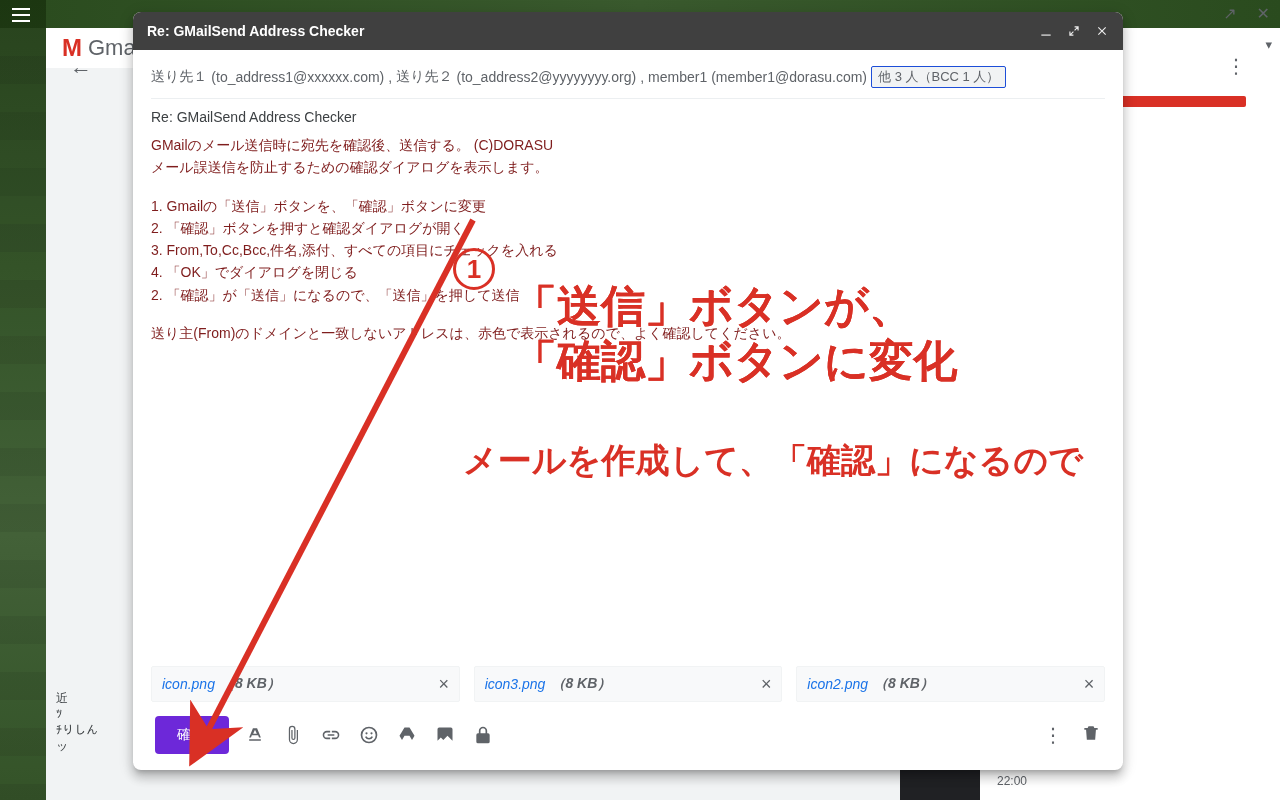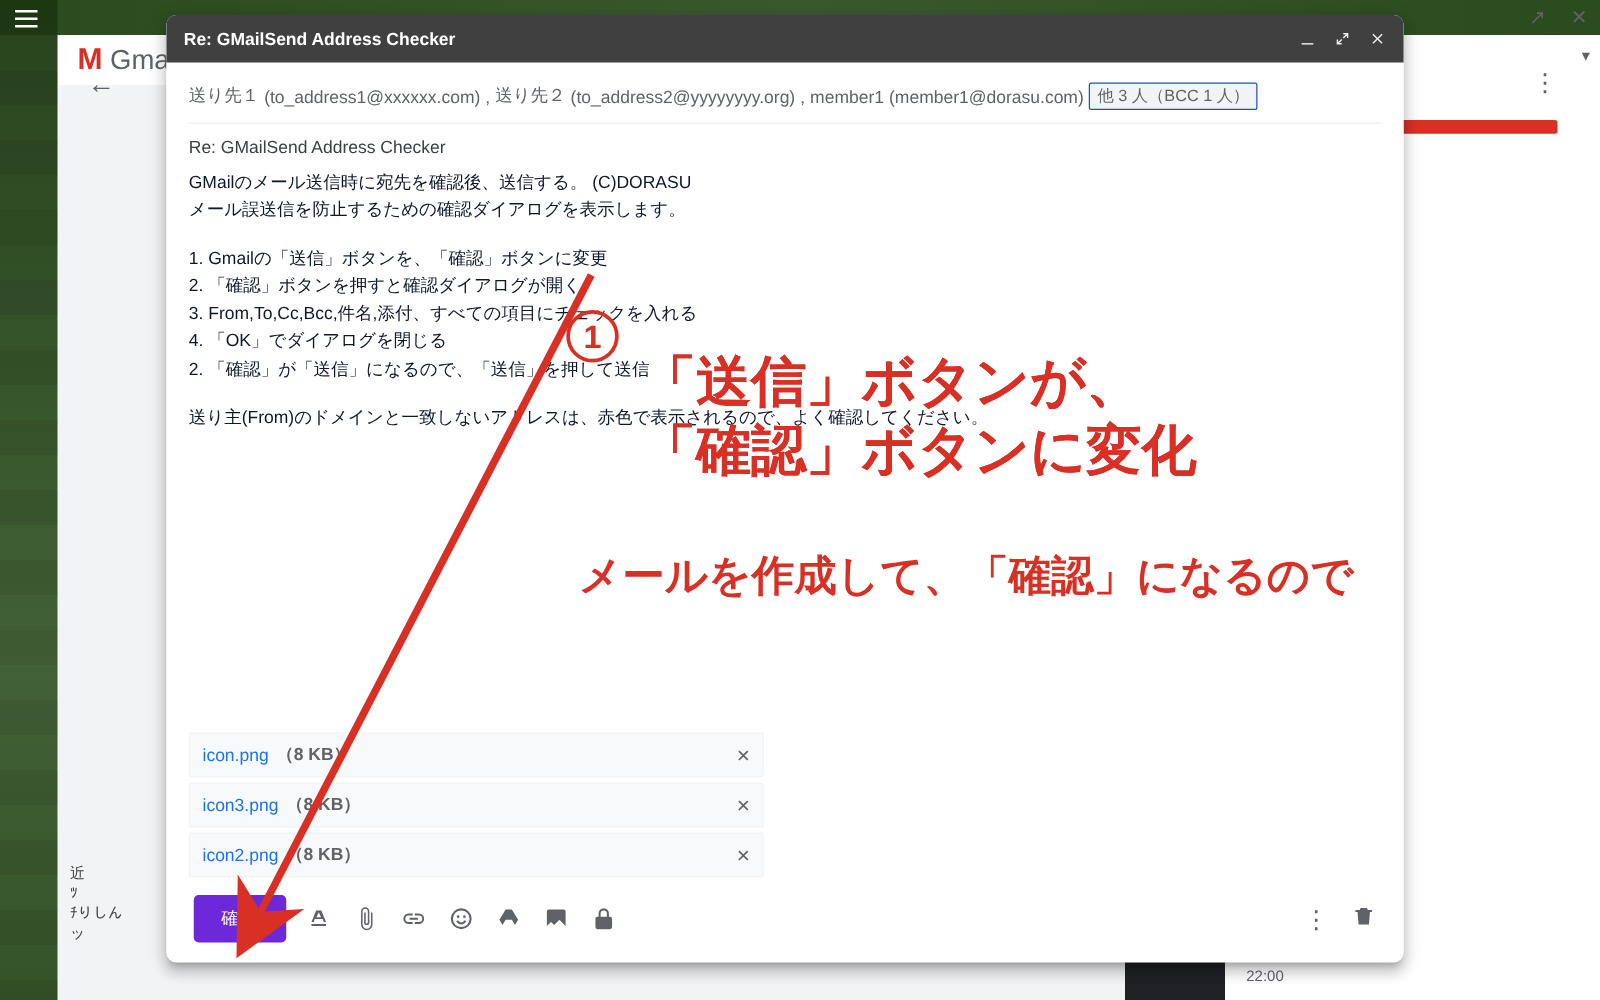--- a/index.html
+++ b/index.html
@@ -43,42 +43,42 @@
   .win-btn svg { width:14px; height:14px; fill:#fff; }
 
   .compose-body { flex:1; padding:10px 18px 14px; display:flex; flex-direction:column; overflow:hidden; position:relative; }
 
   .recipients { display:flex; align-items:center; flex-wrap:wrap; gap:4px; font-size:14px; color:#5f6368; padding:6px 0 10px; border-bottom:1px solid #eceff1; }
   .recipients .tok { color:#5f6368; }
   .recipients .more { background:#f1f3f4; border:1px solid #1d4ed8; padding:1px 6px; border-radius:2px; font-size:13px; }
 
   .subject-line { font-size:14px; color:#3c4043; padding:10px 0 10px; }
 
-  .body-text { font-size:14px; color:#0f172a; line-height:1.45; }
+  .body-text { font-size:14px; color:#7f1d1d; line-height:1.45; }
   .body-text p { margin-bottom:2px; }
   .body-text .gap { height:16px; }
 
   
   .annotation-big {
     position:absolute; color:#d93025; font-weight:700; font-size:44px; line-height:1.25;
     text-shadow: 0 0 0 #d93025;
     margin-top: 48px;
   }
   .annotation-mid {
     position:absolute; color:#d93025; font-weight:700; font-size:34px;
   }
   .circle-num {
     position:absolute; width:42px; height:42px; border:3px solid #d93025; border-radius:50%;
     display:flex; align-items:center; justify-content:center; color:#d93025; font-weight:700; font-size:26px;
   }
   .arrow {
     position:absolute; pointer-events:none;
   }
 
-  .attachments { margin-top:auto; display:flex; flex-direction:column; gap:4px; margin-bottom:14px; }
+  .attachments { margin-top:auto; display:flex; flex-direction:row; gap:14px; margin-bottom:14px;font-style:italic; }
   .attachment {
     width:460px; height:36px; background:#f8f9fa; border:1px solid #f1f3f4; border-radius:2px;
     display:flex; align-items:center; padding:0 10px; font-size:14px; position:relative;
   }
   .attachment .fname { color:#1a73e8; font-weight:500; }
   .attachment .fsize { color:#5f6368; margin-left:6px; font-weight:600; }
   .attachment .x { margin-left:auto; color:#5f6368; cursor:pointer; font-size:18px; line-height:1; }
 
   .compose-footer { display:flex; align-items:center; gap:16px; padding:0 4px 2px; }
   .confirm-btn {

